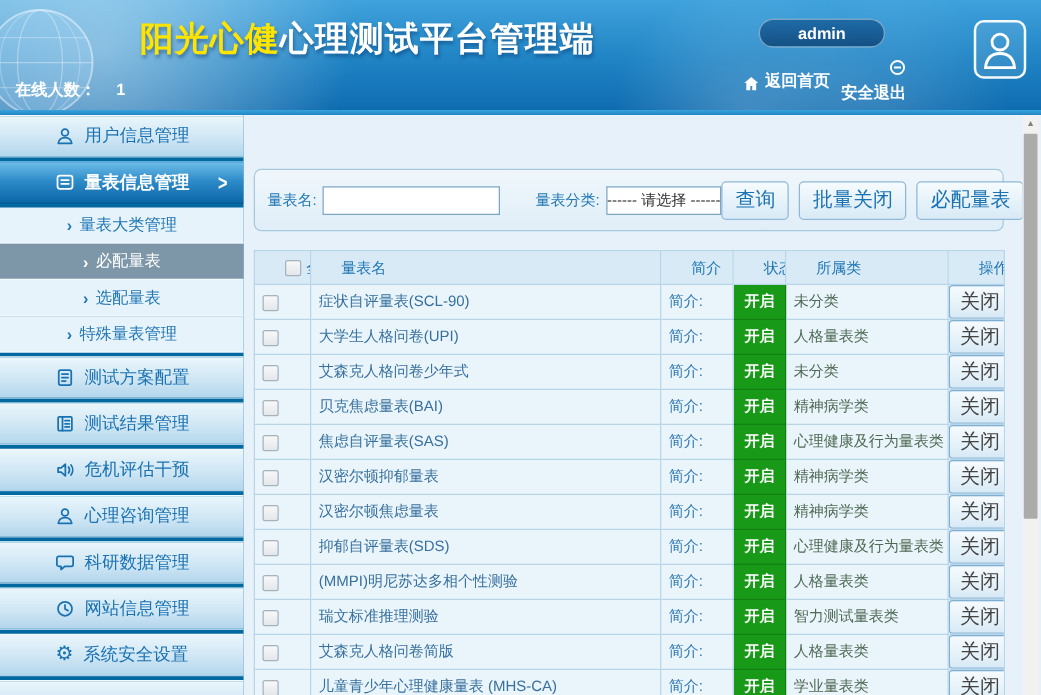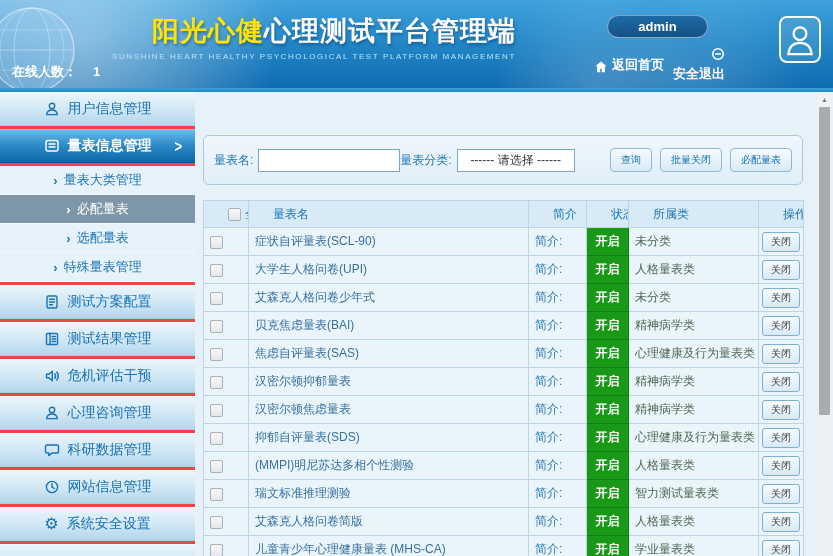--- a/index.html
+++ b/index.html
@@ -47,21 +47,21 @@
   .hlink + .hlink { margin-left:5px;flex-direction:column; }
   .avatar {
     position:absolute; left:779px; top:16px; width:42px; height:47px;
     border:2px solid rgba(255,255,255,.95); border-radius:8px;
     background:rgba(255,255,255,.10); display:flex; align-items:center; justify-content:center;
     cursor:pointer;
   }
 
   
   .sidebar { position:absolute; left:0; top:92px; width:195px; height:464px;
-    background:#ef4444; overflow:hidden; }
+    background:#0369a1; overflow:hidden; }
   .menu-item {
     position:relative; height:34px; margin-bottom:3px;
     display:flex; align-items:center; justify-content:center; gap:8px;
     background:linear-gradient(180deg,#eaf6fc 0%,#cfe6f4 55%,#b3d6ec 100%);
     border-top:1px solid #f4fbfe; border-bottom:1px solid #a9cde6;
     color:#1a72b2; font-size:14px; cursor:pointer;
   }
   .menu-item.active {
     background:linear-gradient(180deg,#6cbce8 0%,#2e8cc9 45%,#0c66a8 100%);
     border-top:1px solid #7ec4ec; border-bottom:1px solid #0a5a96;
@@ -85,29 +85,29 @@
   .content { position:absolute; left:195px; top:92px; width:638px; height:464px;
     background:#e7f1f9; }
 
   .toolbar {
     position:absolute; left:8px; top:43px; width:600px; height:50px;
     border:1px solid #a7c9e0; border-radius:6px;
     background:linear-gradient(180deg,#f0f7fc,#e0eef8);
     display:flex; align-items:center; padding:0 10px;justify-content:space-between;
   }
   .lab { font-size:12px; color:#2277b5; margin-right:5px; white-space:nowrap; }
-  .lab2 { }
+  .lab2 { margin-left:28px; }
   .txt { width:142px; height:23px; border:1px solid #7aa6c8; background:#fff;
     font-size:12px; padding:0 4px; font-family:inherit; }
   .select { width:118px; height:23px; border:1px solid #7aa6c8; background:#fff;
     font-size:12px; color:#333; display:flex; align-items:center; justify-content:center;
     cursor:pointer; white-space:nowrap; }
   .btns { margin-left:auto; display:flex; gap:8px; }
   .btns button, .act {
-    font-family:inherit; font-size:10px; color:#1a72b2;
+    font-family:inherit; font-size:16px; color:#1a72b2;
     border:1px solid #8fb8d6; border-radius:4px;
     background:linear-gradient(180deg,#f6fbfe,#d8eaf6);
     padding:4px 10px; cursor:pointer; white-space:nowrap;
   }
 
   
   .grid { position:absolute; left:8px; top:108px; width:600px;
     border-collapse:collapse; table-layout:fixed; background:#eaf4fb; }
   .grid th, .grid td {
     border:1px solid #b9d6e9; font-size:12px; height:28px;
@@ -144,21 +144,20 @@
     <ellipse cx="46" cy="48" rx="18" ry="42" fill="none" stroke="rgba(255,255,255,0.45)"></ellipse>
     <ellipse cx="46" cy="48" rx="32" ry="42" fill="none" stroke="rgba(255,255,255,0.3)"></ellipse>
     <line x1="4" y1="48" x2="88" y2="48" stroke="rgba(255,255,255,0.45)"></line>
     <line x1="9" y1="28" x2="83" y2="28" stroke="rgba(255,255,255,0.35)"></line>
     <line x1="9" y1="68" x2="83" y2="68" stroke="rgba(255,255,255,0.35)"></line>
   </svg>
   <div class="title-block">
     <div class="title-line">
       <span class="title-hl">阳光心健</span><span class="title-rest">心理测试平台管理端</span>
     </div>
-    <div class="subtitle">SUNSHINE HEART HEALTHY PSYCHOLOGICAL TEST PLATFORM MANAGEMENT</div>
   </div>
   <div class="online">
     <span>在线人数：</span><span class="cnt">1</span>
   </div>
   <div class="admin-pill">admin</div>
   <div class="header-links">
     <span class="hlink">
       <svg width="14" height="14" viewBox="0 0 16 16">
           <path d="M8 1.8L1.6 7.2h1.9v6.8h3.6V10h1.8v4h3.6V7.2h1.9z" fill="#fff"></path>
         </svg>

